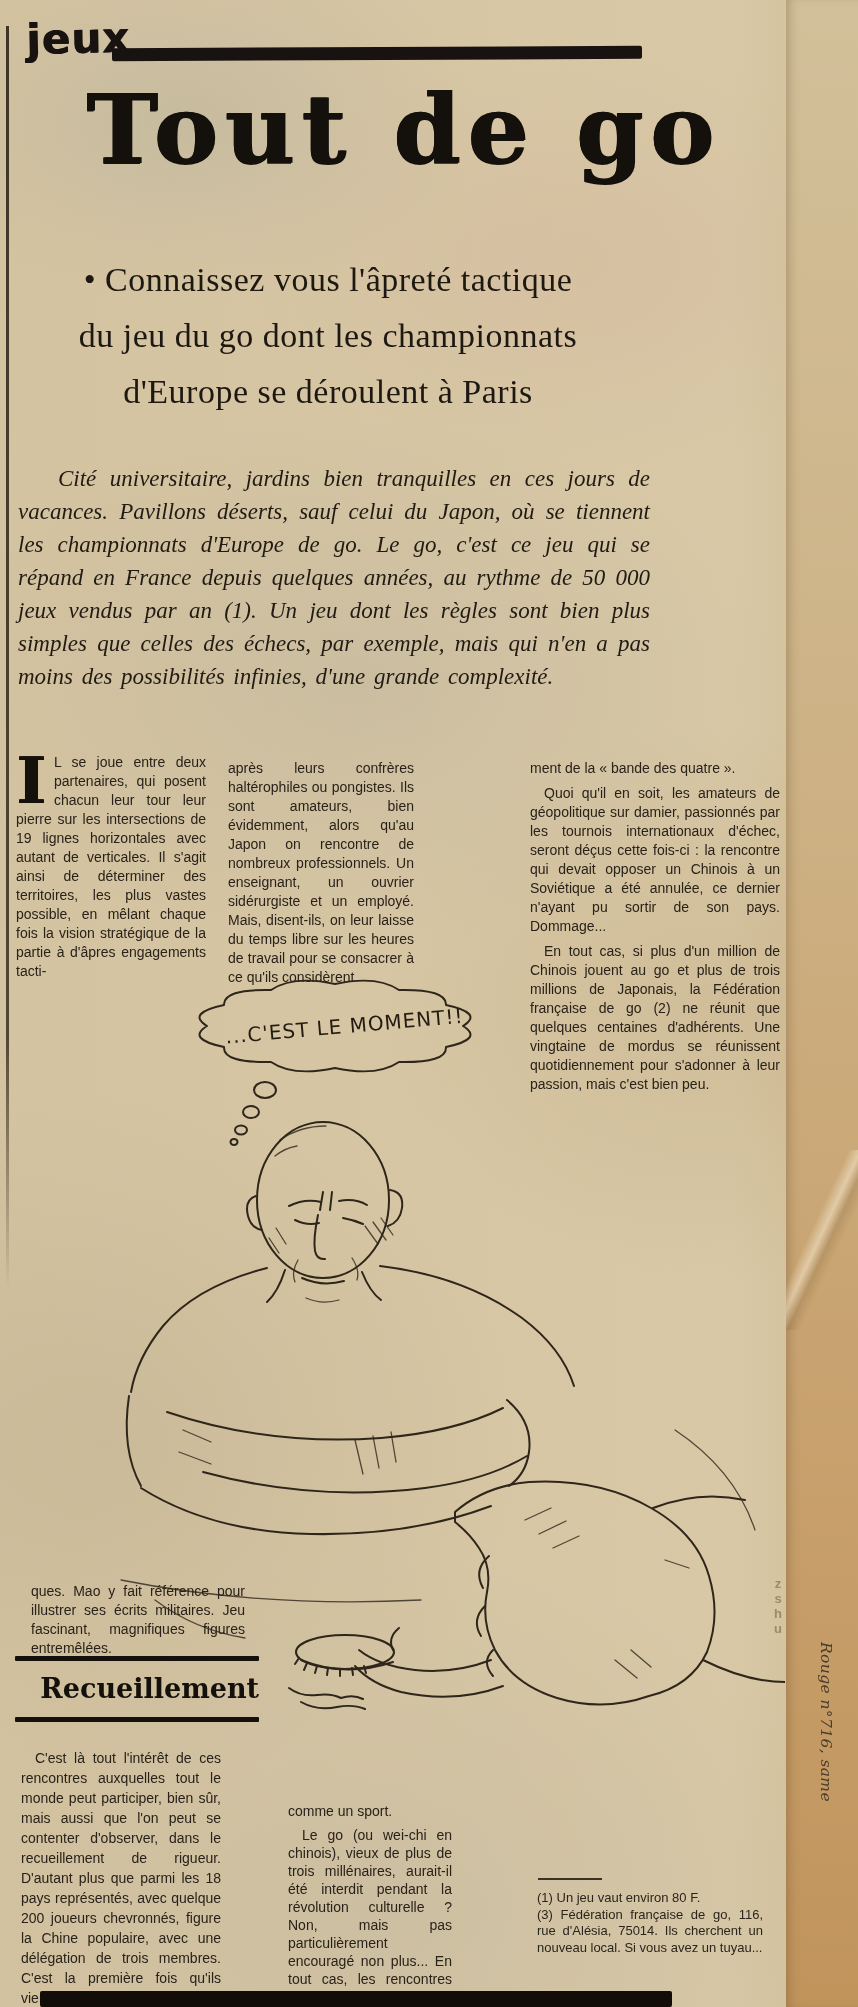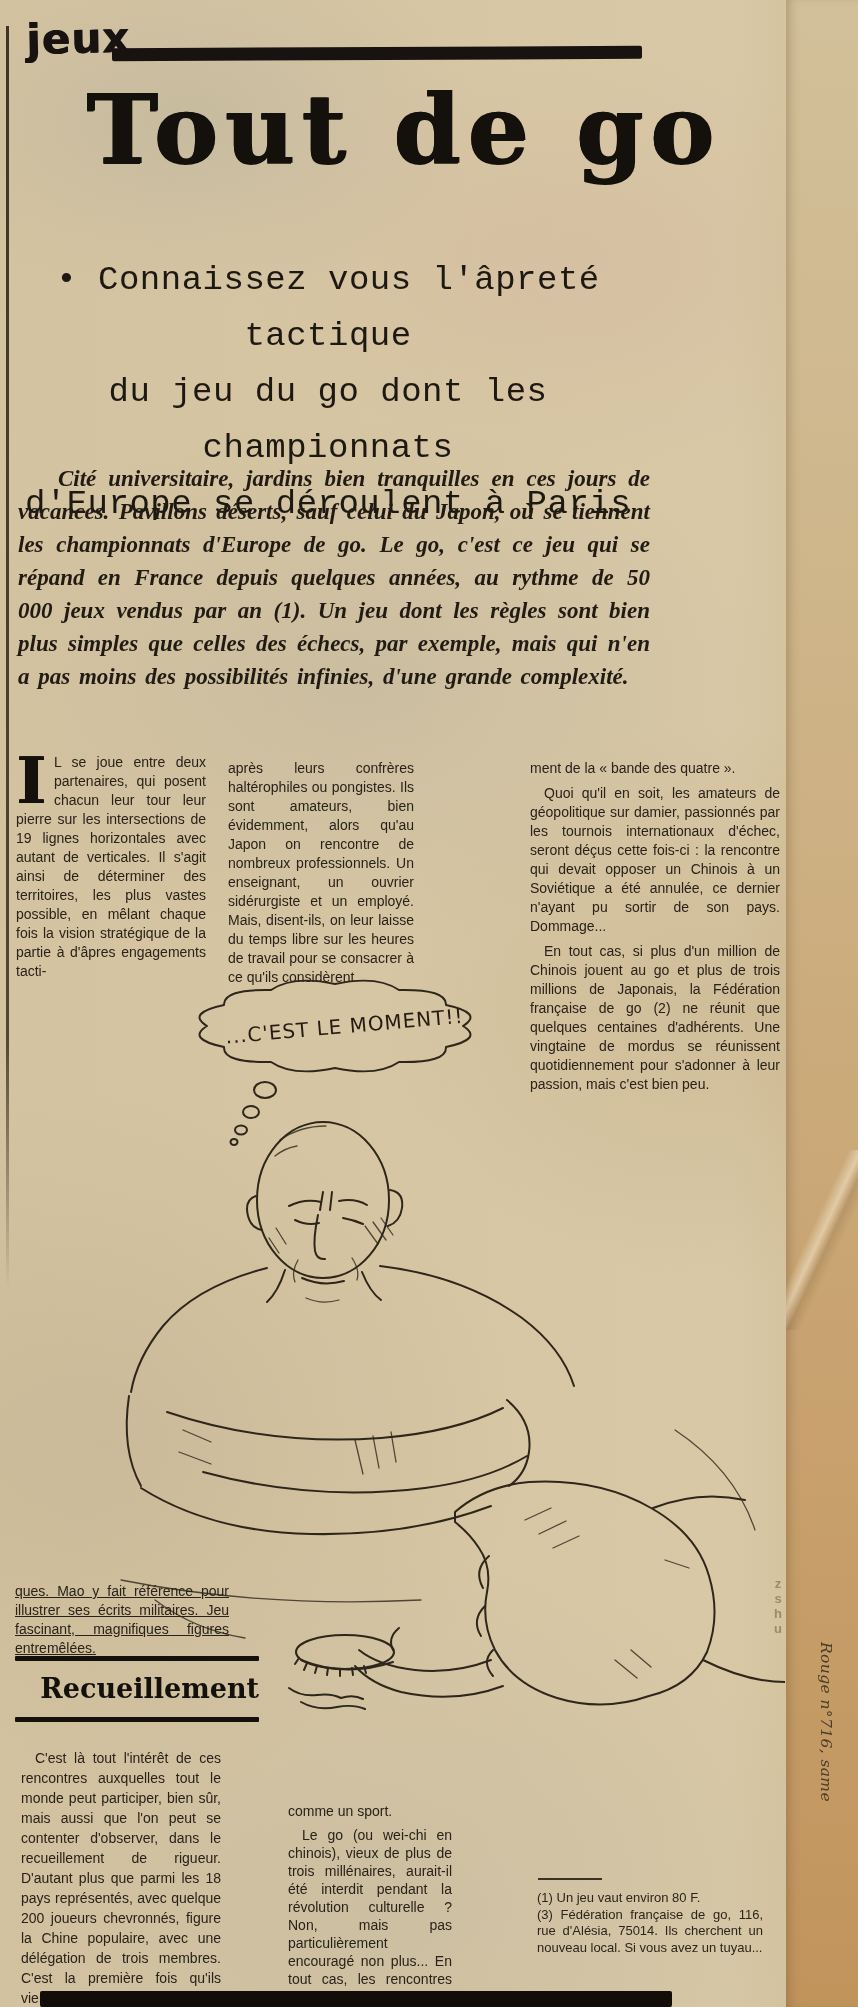--- a/index.html
+++ b/index.html
@@ -24,33 +24,33 @@
     background:linear-gradient(115deg, transparent 40%, rgba(255,246,226,.45) 48%, rgba(120,90,50,.22) 55%, transparent 63%);}
   .left-line{left:6px;top:26px;width:3px;height:1262px;
     background:linear-gradient(180deg,#241c12,#3a2f20 80%,rgba(58,47,32,0));opacity:.85;}
   .kicker{left:26px;top:18px;font-family:"DejaVu Sans",sans-serif;font-weight:800;font-size:42px;line-height:1;
     color:#181310;text-shadow:1px 0 0 #181310;transform:rotate(-1.2deg);letter-spacing:1px;}
   .kicker-bar{left:112px;top:47px;width:530px;height:13px;background:#181310;border-radius:2px;transform:rotate(-.25deg);}
   .title{left:70px;top:66px;width:610px;margin:16px;
     font-family:"DejaVu Serif",serif;font-weight:bold;font-size:96px;line-height:1;
     letter-spacing:7px;color:#14100b;text-shadow:1.6px 0 0 #14100b,0 1.2px 0 #14100b;white-space:nowrap;}
   .subtitle{left:20px;top:252px;width:616px;text-align:center;
-    font-family:Liberation Mono, monospace;font-size:34px;line-height:56px;color:#1d1812;letter-spacing:.5px;}
+    font-family:Liberation Serif, serif;font-size:34px;line-height:56px;color:#1d1812;letter-spacing:.5px;}
   .lead{left:18px;top:462px;width:632px;margin:0;
-    font-family:"Liberation Serif",serif;font-style:italic;font-weight:bold;
+    font-family:"Liberation Serif",serif;font-style:italic;font-weight:normal;
     font-size:23px;line-height:33px;text-align:justify;text-indent:40px;color:#221b13;word-spacing:3px;}
   .bodytext{font-size:14px;line-height:19px;text-align:justify;color:#29221a;}
   .bodytext p{margin:6px;}
   .ind{text-indent:14px;}
   .col1{left:16px;top:753px;width:190px;}
   .col2{left:222px;top:753px;width:198px;}
   .col3{left:524px;top:753px;width:262px;}
   .dropcap{float:left;font-family:"DejaVu Serif",serif;font-weight:bold;font-size:64px;line-height:50px;
     color:#14100b;margin:3px 8px 0 0;text-shadow:1px 0 0 currentColor;}
-  .cont{left:15px;top:1582px;width:214px;text-decoration:underline;}
+  .cont{left:31px;top:1582px;width:214px;}
   .sect{left:15px;top:1656px;width:244px;text-align:center;}
   .sect .rule{height:5px;background:#14100b;border-radius:1px;}
   .sect-title{font-family:"DejaVu Serif",serif;font-weight:bold;font-size:27px;line-height:56px;color:#14100b;text-align:right;}
   .colA{left:15px;top:1742px;width:212px;line-height:20px;}
   .colB{left:282px;top:1796px;width:176px;line-height:18px;}
   .colC{left:538px;top:1757px;width:224px;line-height:18.5px;}
   .fn-rule{left:538px;top:1878px;width:64px;height:2px;background:#3a3226;}
   .footnotes{left:537px;top:1890px;width:226px;font-size:13px;line-height:16.5px;text-align:justify;color:#2c251c;}
   .footnotes p{margin:0;}
   .bottom-bar{left:40px;top:1991px;width:632px;height:16px;background:#120d08;border-radius:2px;}

